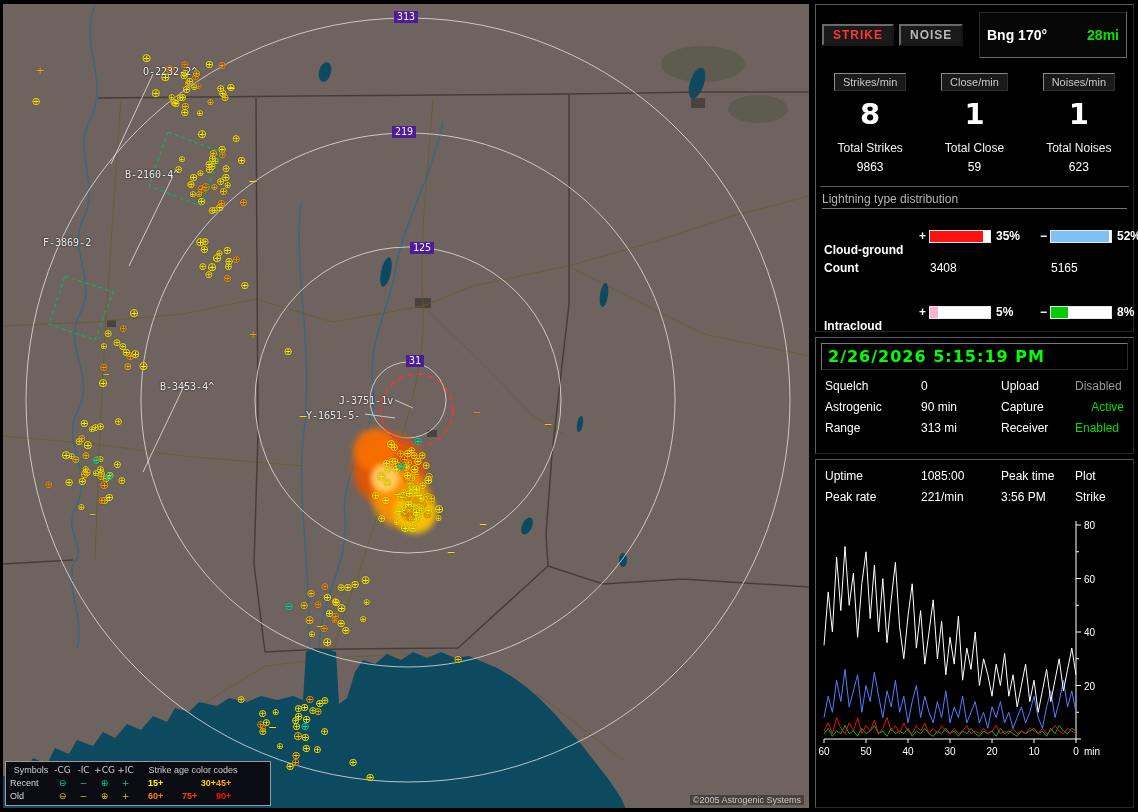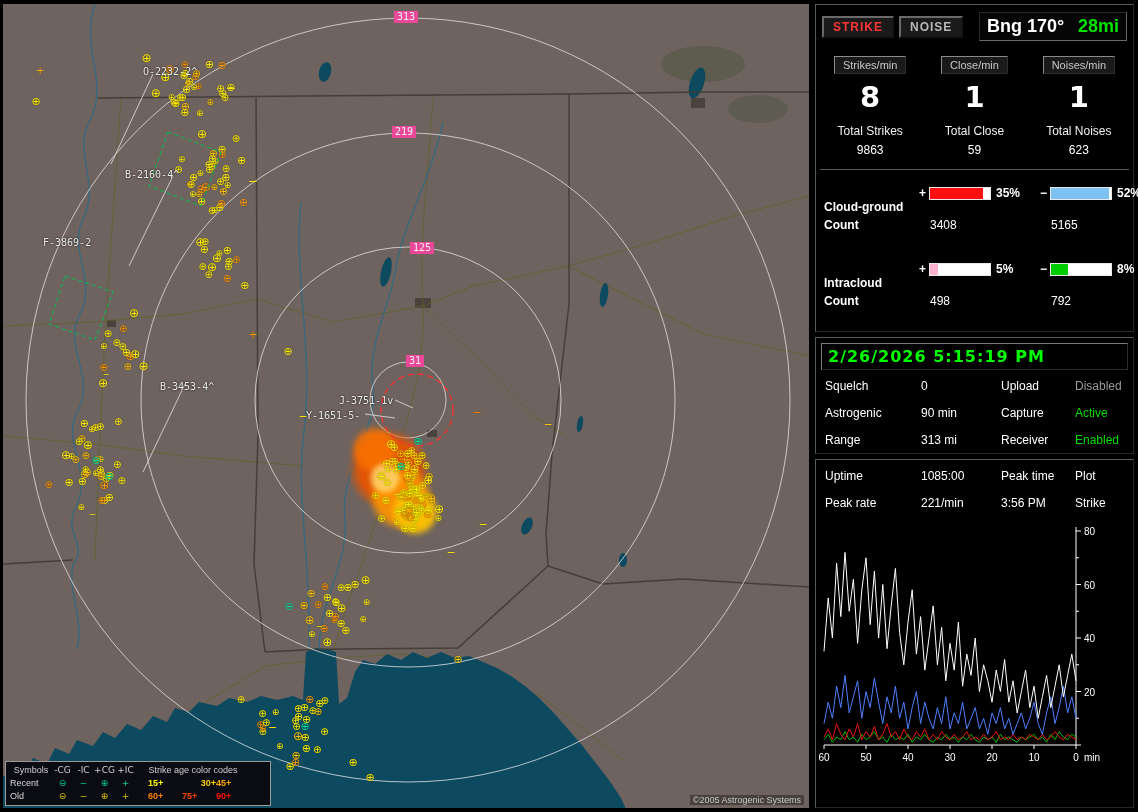--- a/index.html
+++ b/index.html
@@ -5,21 +5,21 @@
   html,body{margin:0;padding:0;background:#000;}
   body{width:1138px;height:812px;overflow:hidden;font-family:"Liberation Sans",sans-serif;}
   .app{position:relative;width:1138px;height:812px;background:#000;}
 
   
   .map{position:absolute;left:3px;top:4px;width:806px;height:804px;background:#6e635e;overflow:hidden;cursor:crosshair;}
   .map svg{position:absolute;left:0;top:0;}
   #glow-layer,#strike-layer,#cell-labels{position:absolute;left:0;top:0;width:806px;height:804px;pointer-events:none;}
   .glow{position:absolute;border-radius:50%;filter:blur(2px);}
   .strike{position:absolute;font-family:"DejaVu Sans",sans-serif;font-size:10px;line-height:1;transform:translate(-50%,-50%);text-shadow:0 0 1px rgba(0,0,0,.6);}
-  .ring-label{position:absolute;transform:translate(-50%,-50%);background:#ec4899;color:#f2f2f2;font-size:10px;font-family:"DejaVu Sans Mono",monospace;padding:0 3px;line-height:12px;}
+  .ring-label{position:absolute;transform:translate(-50%,-50%);background:#4c1d95;color:#f2f2f2;font-size:10px;font-family:"DejaVu Sans Mono",monospace;padding:0 3px;line-height:12px;}
   .cell-label{position:absolute;color:#ececec;font-size:10px;font-family:"DejaVu Sans Mono",monospace;white-space:nowrap;text-shadow:0 0 2px #000;}
   .copyright{position:absolute;right:5px;bottom:3px;color:#c9c9c9;font-size:9px;background:rgba(0,0,0,.35);padding:0 3px;}
 
   
   .legend{position:absolute;left:2px;bottom:2px;width:256px;background:#0b0b13;border:1px solid #9a9a9a;font-size:9px;color:#d8d8d8;padding:2px 4px 3px;}
   .lg-grid{display:grid;grid-template-columns:42px 21px 21px 21px 21px 12px 34px 34px 34px;row-gap:1px;align-items:center;}
   .lg-grid span{display:block;line-height:12px;}
   .lg-h{color:#cfcfcf;text-align:center;}
   .lg-age-h{grid-column:6 / span 4;white-space:nowrap;}
   .lg-sym{font-family:"DejaVu Sans",sans-serif;text-align:center;}
@@ -29,21 +29,21 @@
   .sidebar{position:absolute;left:815px;top:4px;width:319px;height:804px;display:flex;flex-direction:column;gap:5px;}
   .panel{background:#000;border:1px solid;border-color:#5a5a5a #262626 #262626 #5a5a5a;box-sizing:border-box;}
   .panel1{height:328px;}
   .panel2{height:117px;text-decoration:underline;}
   .panel3{flex:1;}
 
   .topbar{display:flex;align-items:center;gap:5px;padding:7px 6px 4px;}
   .btn{background:#1a1a1a;border:2px outset #6a6a6a;font-family:"Liberation Sans",sans-serif;font-size:12px;font-weight:bold;padding:2px 9px;letter-spacing:1px;cursor:pointer;}
   .strike-btn{color:#ff3434;}
   .noise-btn{color:#b8b8b8;}
-  .bng-box{margin-left:auto;width:132px;background:#060606;border:1px solid;border-color:#2a2a2a #6a6a6a #6a6a6a #2a2a2a;color:#fff;font-size:18px;font-weight:bold;padding:3px 7px;display:flex;justify-content:space-between;}
+  .bng-box{margin-left:auto;width:132px;background:#060606;border:1px solid;border-color:#2a2a2a #6a6a6a #6a6a6a #2a2a2a;color:#fff;font-size:14px;font-weight:bold;padding:14px 7px;display:flex;justify-content:space-between;}
   .green{color:#00e400;}
 
   .rates{display:grid;grid-template-columns:1fr 1fr 1fr;text-align:center;padding:10px 2px 2px;}
   .rate-label{display:inline-block;background:#1a1a1a;border:1px solid;border-color:#8a8a8a #2e2e2e #2e2e2e #8a8a8a;color:#c8c8c8;font-size:11px;padding:2px 8px;}
   .rate-value{color:#fff;font-size:29px;font-weight:bold;margin:6px 0 10px;font-family:"DejaVu Sans",sans-serif;}
   .total-label{color:#f0f0f0;font-size:12px;margin-bottom:5px;}
   .total-value{color:#fff;font-size:12px;}
 
   .sep{border:none;border-top:1px solid #5c5c5c;margin:10px 4px 0;}
   .dist-header{color:#b4b4b4;font-size:12px;margin:5px 6px 4px;border-bottom:1px solid #777;padding-bottom:2px;}
@@ -51,21 +51,21 @@
   .dist-label{font-weight:bold;margin-top:28px;}
   .sign{font-weight:bold;text-align:center;}
   .bar{height:11px;background:#fff;border:1px solid #e8e8e8;position:relative;overflow:hidden;}
   .bar i{position:absolute;left:0;top:0;bottom:0;}
   .pct{font-weight:bold;padding-left:5px;}
   .count-label{font-weight:bold;}
   .count-val{padding-left:1px;}
   .dist-gap{height:8px;grid-column:1 / -1;}
 
   .datetime{margin:5px 5px 4px;border:1px solid;border-color:#7a7a7a #2c2c2c #2c2c2c #7a7a7a;padding:3px 6px;color:#00ff00;font-weight:bold;font-size:16px;font-family:"DejaVu Sans",sans-serif;letter-spacing:1px;}
-  .grid4{display:grid;grid-template-columns:96px 80px 74px auto;padding:5px 9px;row-gap:13px;font-size:12px;color:#fff;}
+  .grid4{display:grid;grid-template-columns:96px 80px 74px auto;padding:5px 9px;row-gap:7px;font-size:12px;color:#fff;}
   .lbl{color:#fff;}
 
   .trend-row{display:grid;grid-template-columns:96px auto;padding:6px 9px 2px;font-size:12px;color:#fff;}
   #trend-svg{display:block;margin:4px 0 0 2px;}
   #trend-svg text{font-family:"Liberation Sans",sans-serif;}
 </style>
 </head>
 <body>
 
 <div class="app">
@@ -510,20 +510,21 @@
         </div>
         <div>
           <span class="rate-label">Noises/min</span>
           <div class="rate-value">1</div>
           <div class="total-label">Total Noises</div>
           <div class="total-value">623</div>
         </div>
       </div>
 
       <hr class="sep">
+      <div class="dist-header">Lightning type distribution</div>
 
       <div class="dist-grid">
         <span class="dist-label">Cloud-ground</span>
         <span class="sign">+</span>
         <span class="bar">
             <i style="width: 88%; background: rgb(255, 16, 16);"></i>
           </span>
         <span class="pct">35%</span>
         <span class="sign">−</span>
         <span class="bar">
@@ -567,21 +568,21 @@
       <div class="datetime">2/26/2026 5:15:19 PM</div>
       <div class="grid4">
         <span class="lbl">Squelch</span>
         <span>0</span>
         <span class="lbl">Upload</span>
         <span style="color: rgb(154, 154, 154);">Disabled</span>
 
         <span class="lbl">Astrogenic</span>
         <span>90 min</span>
         <span class="lbl">Capture</span>
-        <span style="color: rgb(0, 221, 0);">Active</span>
+        <span style="color: rgb(0, 221, 0); text-align: right;">Active</span>
 
         <span class="lbl">Range</span>
         <span>313 mi</span>
         <span class="lbl">Receiver</span>
         <span style="color: rgb(0, 221, 0);">Enabled</span>
       </div>
     </section>
 
     <section class="panel panel3">
       <div class="grid4" style="padding-top:9px">

